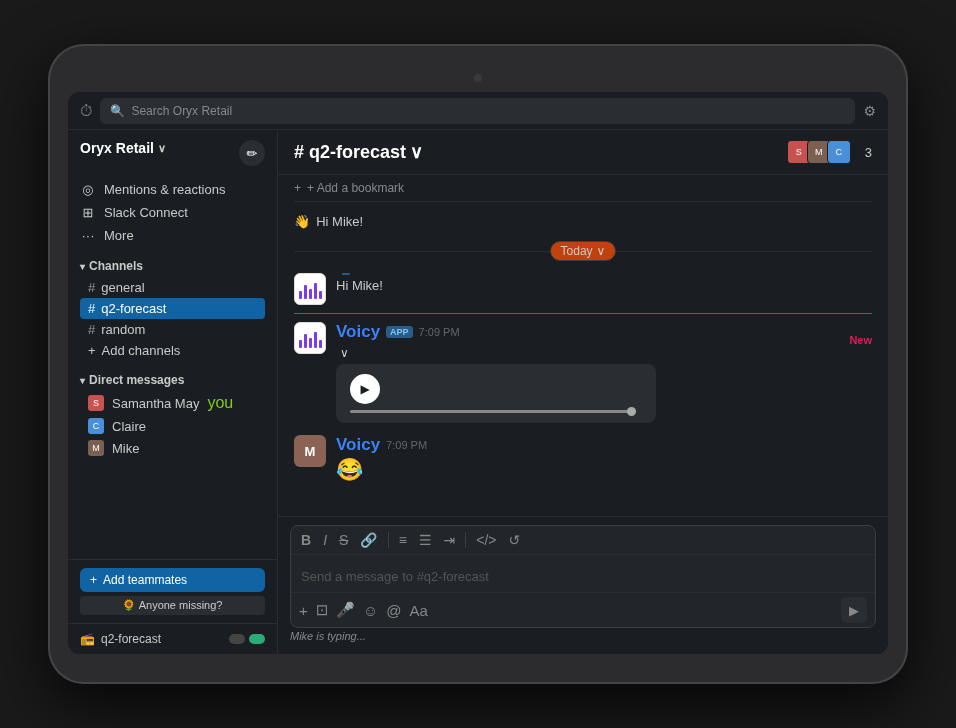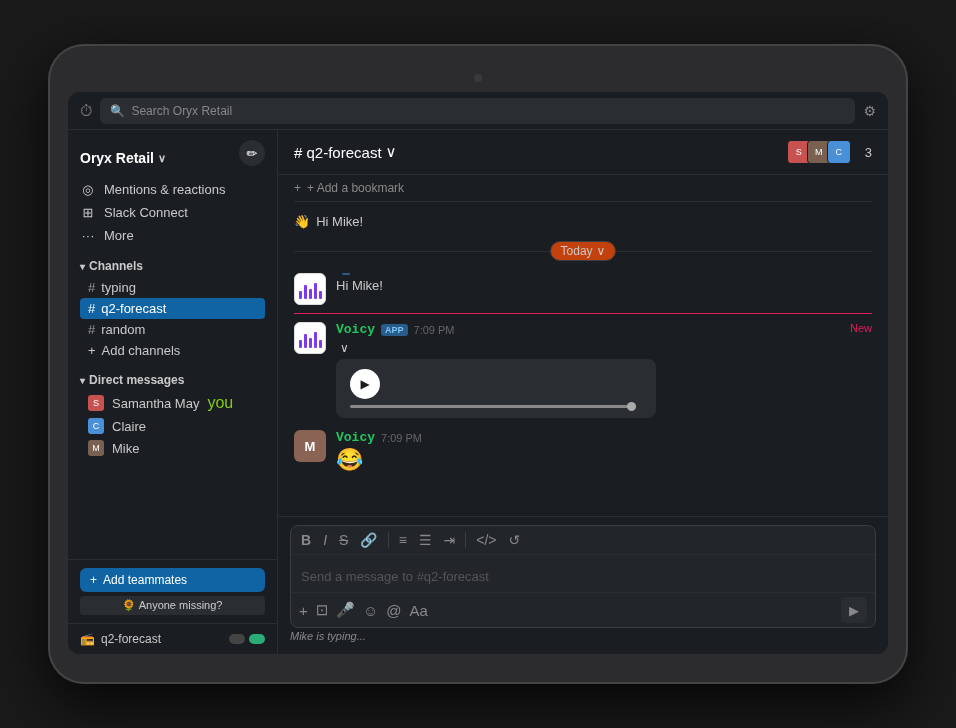--- a/index.html
+++ b/index.html
@@ -82,21 +82,21 @@
       width: 210px;
       background: #1a1d21;
       border-right: 1px solid #2a2d31;
       display: flex;
       flex-direction: column;
       overflow: hidden;
     }
     .sidebar-header {
       padding: 10px 12px;
       display: flex;
-      align-items: flex-end;
+      align-items: flex-start;
       justify-content: space-between;
     }
     .workspace-name {
       color: #fff;
       font-size: 14px;
       font-weight: 700;
       display: flex;
       align-items: center;
       gap: 4px;
     }
@@ -243,22 +243,22 @@
       align-items: center;
       justify-content: space-between;
       padding: 10px 16px;
       border-bottom: 1px solid #2a2d31;
     }
     .channel-title {
       display: flex;
       align-items: center;
       gap: 4px;
       color: #fff;
-      font-size: 15px;
-      font-weight: 400;
+      font-size: 18px;
+      font-weight: 700;
       cursor: pointer;
     }
     .channel-header-right {
       display: flex;
       align-items: center;
       gap: 8px;
     }
     .member-avatars {
       display: flex;
     }
@@ -371,24 +371,23 @@
       border-radius: 1px;
     }
     .message-content { flex: 1; }
     .message-header {
       display: flex;
       align-items: center;
       gap: 6px;
       margin-bottom: 2px;
     }
     .message-sender {
-      color: #22c55e;
-      font-size: 13px;
+      color: #3b82f6;
+      font-size: 17px;
       font-weight: 700;
-      font-family: Liberation Mono, monospace;
     }
     .app-badge {
       background: #2a5c8a;
       color: #7dc3f7;
       font-size: 9px;
       padding: 1px 4px;
       border-radius: 3px;
       font-weight: 600;
     }
     .message-time {
@@ -396,24 +395,24 @@
       font-size: 11px;
     }
     .message-text {
       color: #c9c9c9;
       font-size: 13px;
       line-height: 1.4;
     }
     .new-badge {
       position: absolute;
       right: 0;
-      top: 4px;
+      top: 16px;
       color: #e01e5a;
       font-size: 11px;
-      font-weight: 400;
+      font-weight: 700;
     }
     .new-line {
       border-top: 1px solid #e01e5a;
       margin: 4px 0;
     }
     .mp3-label {
       display: flex;
       align-items: center;
       gap: 4px;
       color: #c9c9c9;
@@ -620,21 +619,21 @@
           </div>
         </div>
 
         <div class="sidebar-section">
           <div class="sidebar-section-header">
             <span class="sidebar-section-arrow">▾</span>
             <span>Channels</span>
           </div>
           <div class="channel-item">
             <span class="channel-hash">#</span>
-            <span>typing</span>
+            <span>general</span>
           </div>
           <div class="channel-item active">
             <span class="channel-hash">#</span>
             <span>q2-forecast</span>
           </div>
           <div class="channel-item">
             <span class="channel-hash">#</span>
             <span>random</span>
           </div>
           <div class="add-channel">

